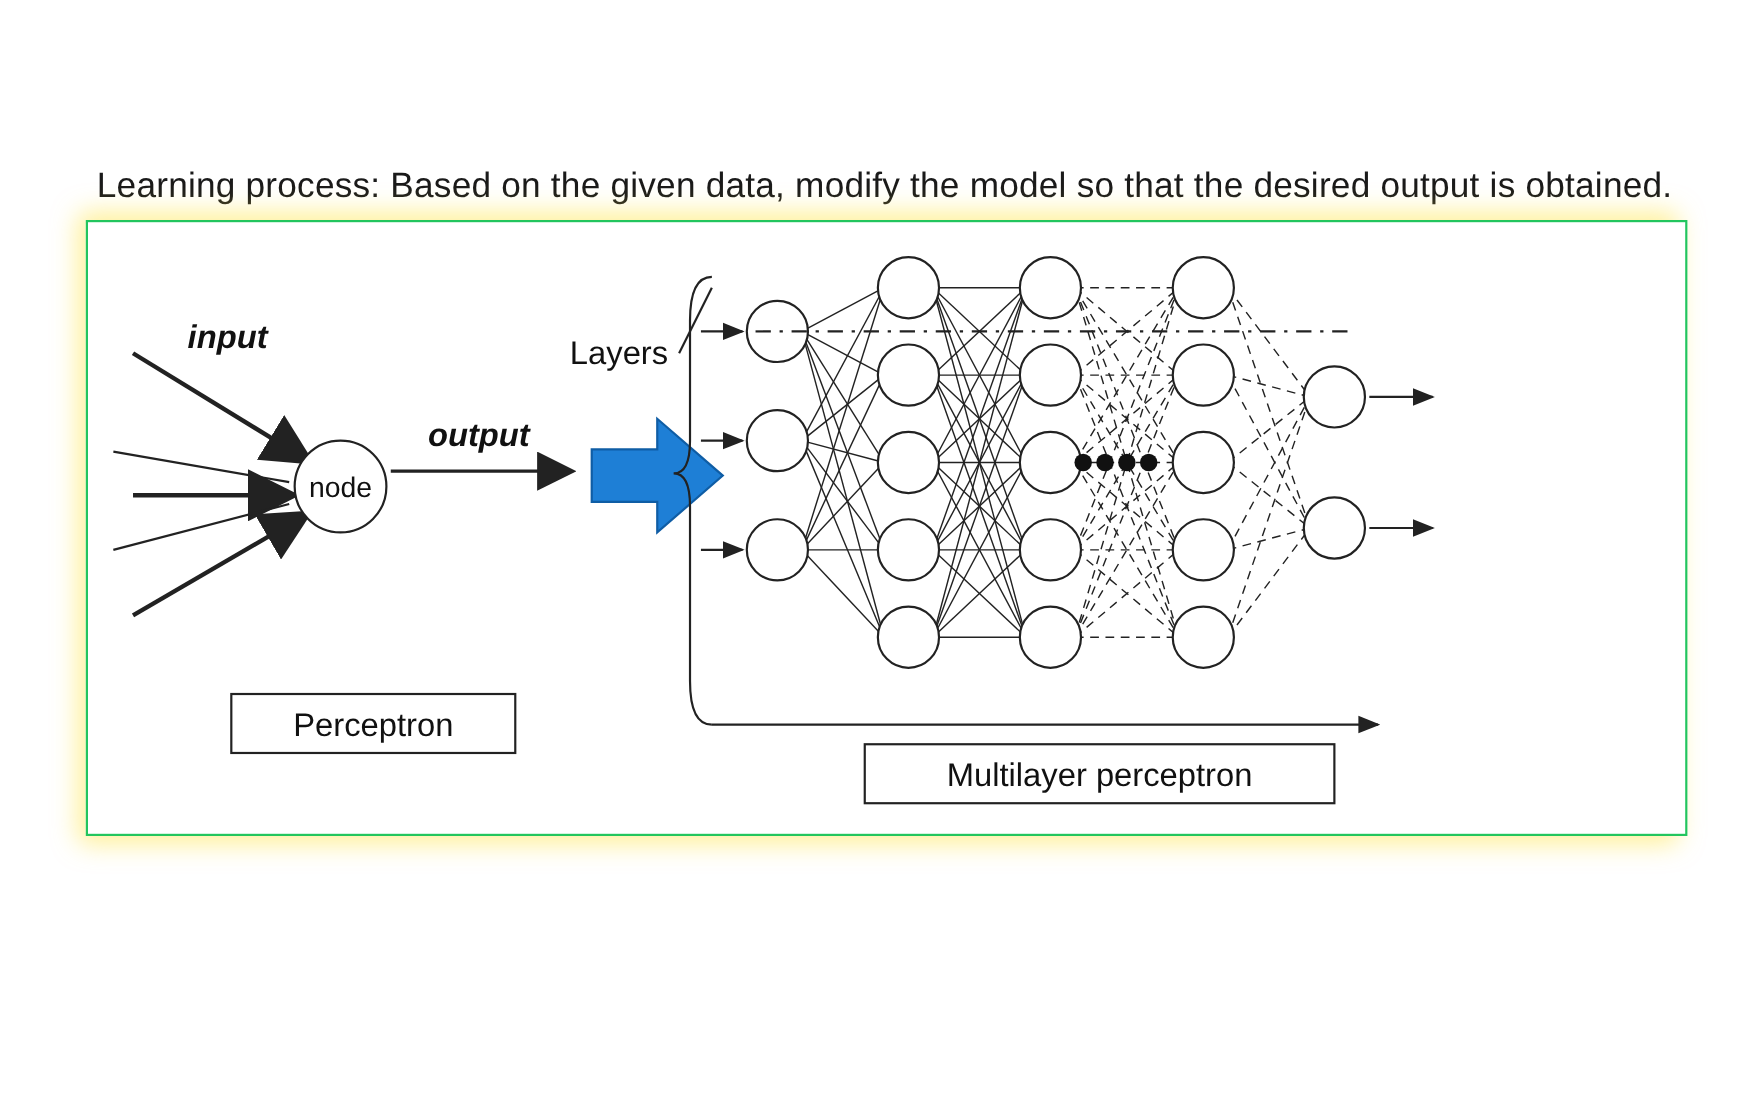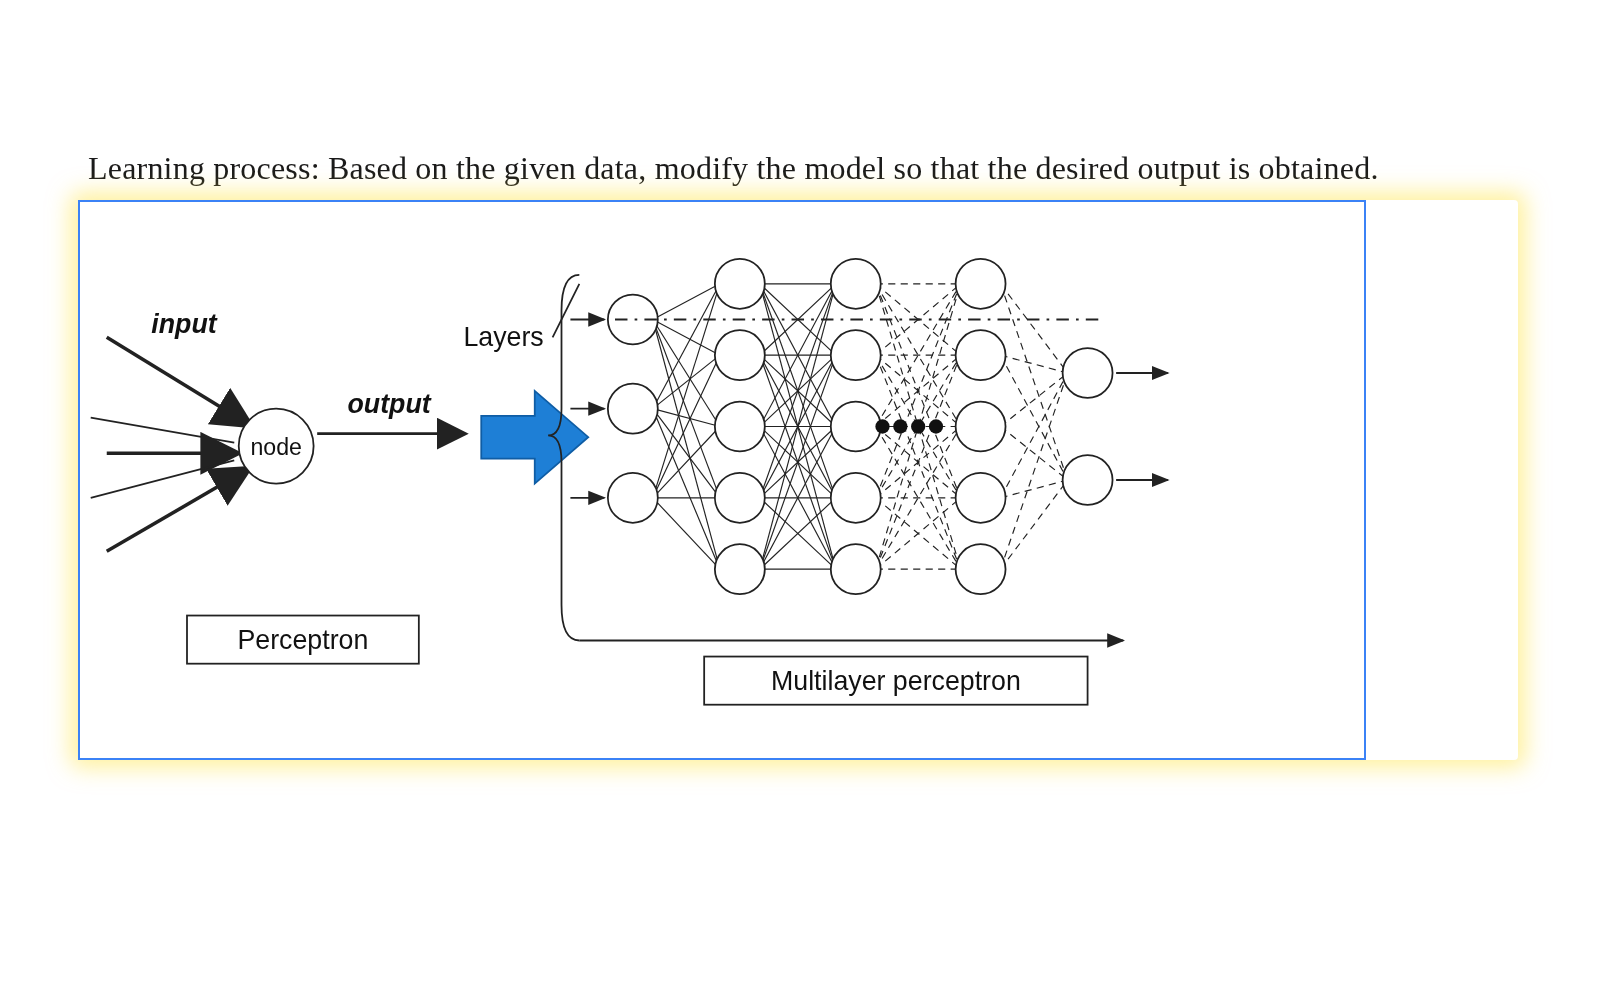--- a/index.html
+++ b/index.html
@@ -1,20 +1,20 @@
 <!DOCTYPE html>
 <html><head>
 <meta charset="utf-8">
 <style>
   html, body { margin:0; padding:0; background:#ffffff; font-family: "Segoe UI", "Helvetica Neue", Arial, sans-serif; }
   .page { width:1602px; height:1005px; position:relative; background:#ffffff; }
-  .caption { position:absolute; left:88px; top:150px; font-size:32px; color:#1a1a1a; letter-spacing:0.2px;font-family:Liberation Serif, serif; }
+  .caption { position:absolute; left:88px; top:150px; font-size:32px; color:#1a1a1a; letter-spacing:0.2px; }
   .figure-wrap { position:absolute; left:78px; top:200px; width:1440px; height:560px;
                  box-shadow: 0 0 22px 8px rgba(255,230,80,0.55); border-radius:4px;}
-  .figure { position:absolute; left:78px; top:200px; width:1288px; height:560px; border:2px solid #3b82f6; background:#fff; box-sizing:border-box;}
+  .figure { position:absolute; left:78px; top:200px; width:1456px; height:560px; border:2px solid #22c55e; background:#fff; box-sizing:border-box;}
   svg.diagram { width:100%; height:100%; display:block;}
   
 </style>
 </head>
 <body>
 
 <div class="page">
   <div class="caption">Learning process: Based on the given data, modify the model so that the desired output is obtained.</div>
   <div class="figure-wrap"></div>
   <div class="figure">

